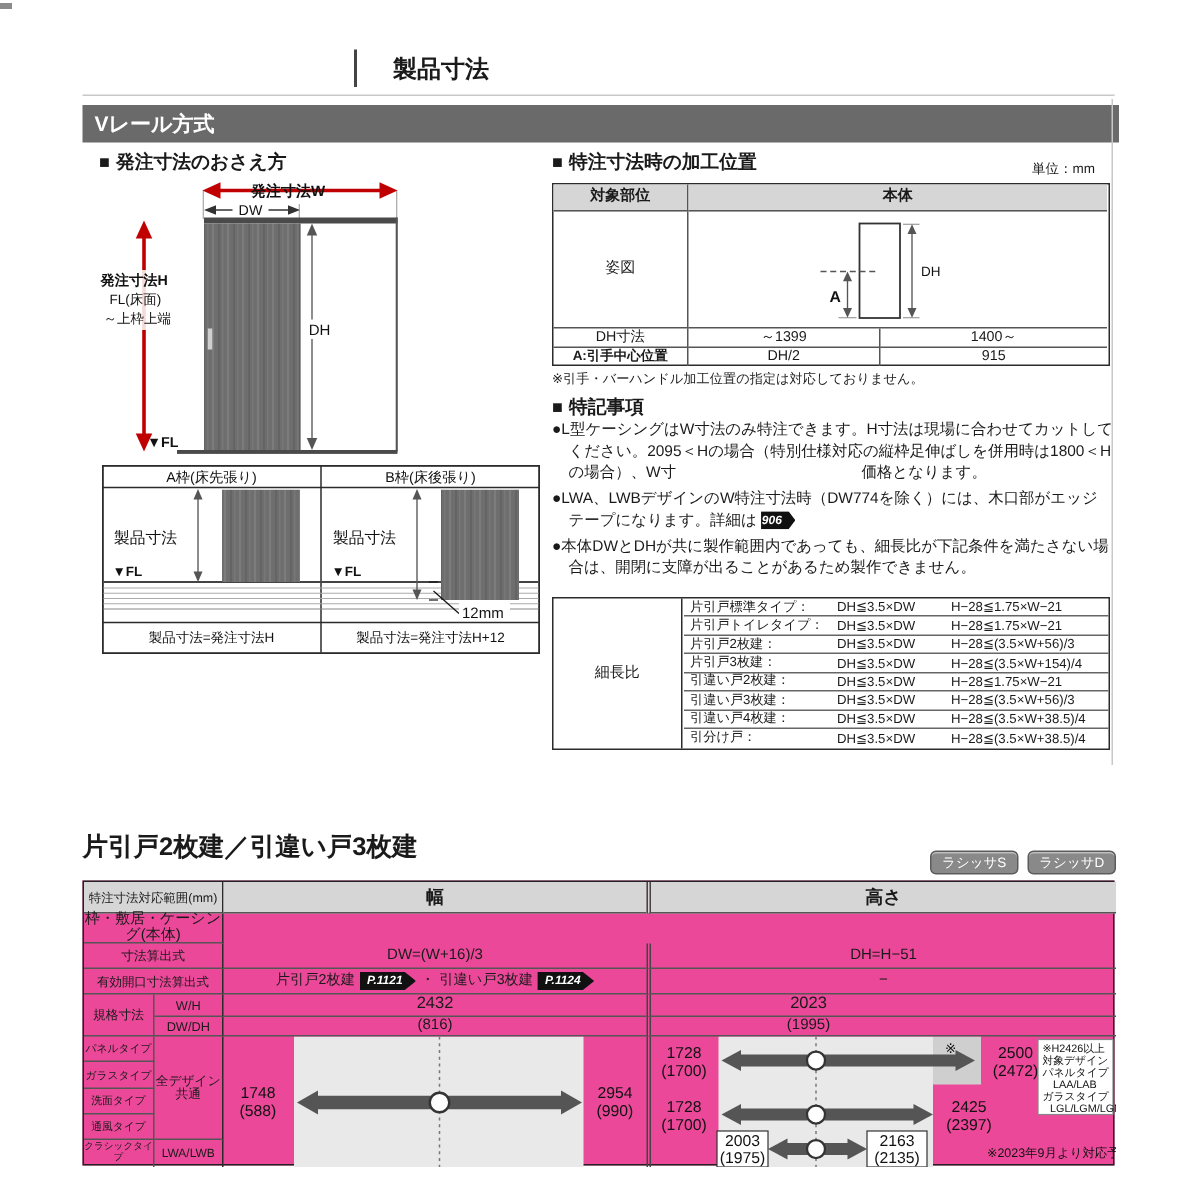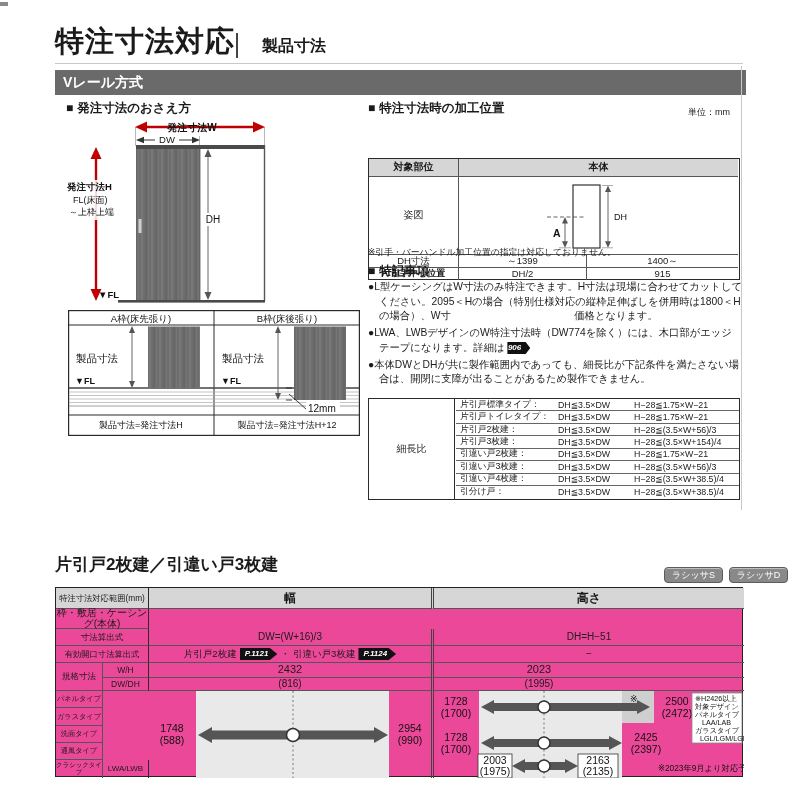--- a/index.html
+++ b/index.html
@@ -28,33 +28,32 @@
           font-size:8px;line-height:10px;padding:1px 9px 1px 5px;vertical-align:1px;
           clip-path:polygon(0 0,80% 0,100% 50%,80% 100%,0 100%);}
   .ratio-row{display:flex;align-items:center;font-size:8.8px;box-sizing:border-box;height:12.45px;
              border-bottom:1px solid #666;white-space:nowrap;}
   .ratio-row:last-child{border-bottom:none;}
   .ratio-row .rt{width:98px;padding-left:4px;}
   .ratio-row .f1{width:76px;}
   .ratio-row .f2{flex:1;}
   .lbadge{position:absolute;width:59px;height:16px;background:#898989;border:1px solid #5c5c5c;border-radius:4px;
           color:#fff;font-size:9px;line-height:15px;text-align:center;box-sizing:border-box;
-          box-shadow:inset 0 1px 0 rgba(255,255,255,.45);margin-left:44px;}
+          box-shadow:inset 0 1px 0 rgba(255,255,255,.45);}
   .h2-bottom{font-weight:bold;font-size:17px;}
   .divline{background:#c8c8c8;}
   svg text{font-family:"Liberation Sans","DejaVu Sans",sans-serif;}
 </style>
 </head>
 <body>
 
 <div id="page">
 
   <div class="abs" style="left:0;top:2px;width:8px;height:4px;background:#8a8a8a;"></div>
 
-  <div class="abs ttl" style="left:55px;top:22px;">特注寸法対応</div>
   <div class="abs" style="left:236px;top:33px;width:2px;height:25px;background:#444;"></div>
   <div class="abs sub" style="left:262px;top:36px;">製品寸法</div>
 
   <div class="abs divline" style="left:55px;top:63px;width:688px;height:1px;"></div>
 
   <div class="abs graybar" style="left:55px;top:70px;width:683px;height:25px;">Vレール方式</div>
 
   <div class="abs divline" style="left:741px;top:66px;width:1px;height:444px;"></div>
 
   <div class="abs sechead" style="left:66px;top:100px;">
@@ -168,21 +167,21 @@
     <line x1="0" y1="105" x2="292" y2="105" stroke="#2b2b2b" stroke-width="1"></line>
     <text x="73" y="118" font-size="9" text-anchor="middle" fill="#111">製品寸法=発注寸法H</text>
     <text x="219" y="118" font-size="9" text-anchor="middle" fill="#111">製品寸法=発注寸法H+12</text>
   </svg>
 
   <div class="abs sechead" style="left:368px;top:100px;">
     <span class="sq">■</span><span>特注寸法時の加工位置</span>
   </div>
   <div class="abs unit" style="left:688px;top:106px;">単位：mm</div>
 
-  <div class="cellbox tbl" style="left:368px;top:122px;width:372px;height:122px;margin-top:36px;">
+  <div class="cellbox tbl" style="left:368px;top:122px;width:372px;height:122px;">
     <div class="cell hdr br bb" style="left:0;top:0;width:90px;height:18px;">対象部位</div>
     <div class="cell br bb" style="left:0;top:18px;width:90px;height:78px;">姿図</div>
     <div class="cell hdr bb" style="left:90px;top:0;width:279px;height:18px;">本体</div>
     <div class="cell bb" style="left:90px;top:18px;width:279px;height:78px;">
       <svg width="279" height="78" viewBox="0 0 279 78">
         <rect x="114" y="8" width="27" height="63" fill="#fff" stroke="#333" stroke-width="1.2"></rect>
         <line x1="143" y1="8.5" x2="154" y2="8.5" stroke="#888" stroke-width="0.7"></line>
         <line x1="143" y1="70.8" x2="154" y2="70.8" stroke="#888" stroke-width="0.7"></line>
         <g>
           <line x1="149" y1="11" x2="149" y2="68" stroke="#555" stroke-width="0.9"></line>
@@ -300,20 +299,24 @@
     <div class="cell bb" style="left:93px;top:90px;width:282px;height:13px;font-size:10px;">(816)</div>
     <div class="cell bb bld" style="left:375px;top:90px;width:313px;height:13px;font-size:10px;justify-content:flex-start;">
         <span style="display:inline-block;width:210px;text-align:center;">(1995)</span>
       </div>
 
     <div class="cell br bb" style="left:0;top:103px;width:47px;height:17px;font-size:7.2px;">パネルタイプ</div>
     <div class="cell br bb" style="left:0;top:120px;width:47px;height:18px;font-size:7.2px;">ガラスタイプ</div>
     <div class="cell br bb" style="left:0;top:138px;width:47px;height:17px;font-size:7.2px;">洗面タイプ</div>
     <div class="cell br bb" style="left:0;top:155px;width:47px;height:17px;font-size:7.2px;">通風タイプ</div>
     <div class="cell br" style="left:0;top:172px;width:47px;height:18px;font-size:6.4px;">クラシックタイプ</div>
+    <div class="cell brd bb" style="left:47px;top:103px;width:46px;height:69px;font-size:8.5px;flex-direction:column;">
+      <span>全デザイン</span>
+        <span>共通</span>
+    </div>
     <div class="cell brd" style="left:47px;top:172px;width:46px;height:18px;font-size:8px;">LWA/LWB</div>
 
     <div class="cellbox" style="left:93px;top:103px;width:282px;height:87px;">
       <svg width="282" height="87" viewBox="0 0 282 87">
         <rect x="47" y="0" width="193" height="87" fill="#e9e9e9"></rect>
         <line x1="144" y1="0" x2="144" y2="87" stroke="#777" stroke-width="1" stroke-dasharray="2,2.5"></line>
         <g>
           <line x1="58" y1="44" x2="230" y2="44" stroke="#555" stroke-width="9"></line>
           <polygon points="49,44 63,36 63,52" fill="#555"></polygon>
           <polygon points="239,44 225,36 225,52" fill="#555"></polygon>

